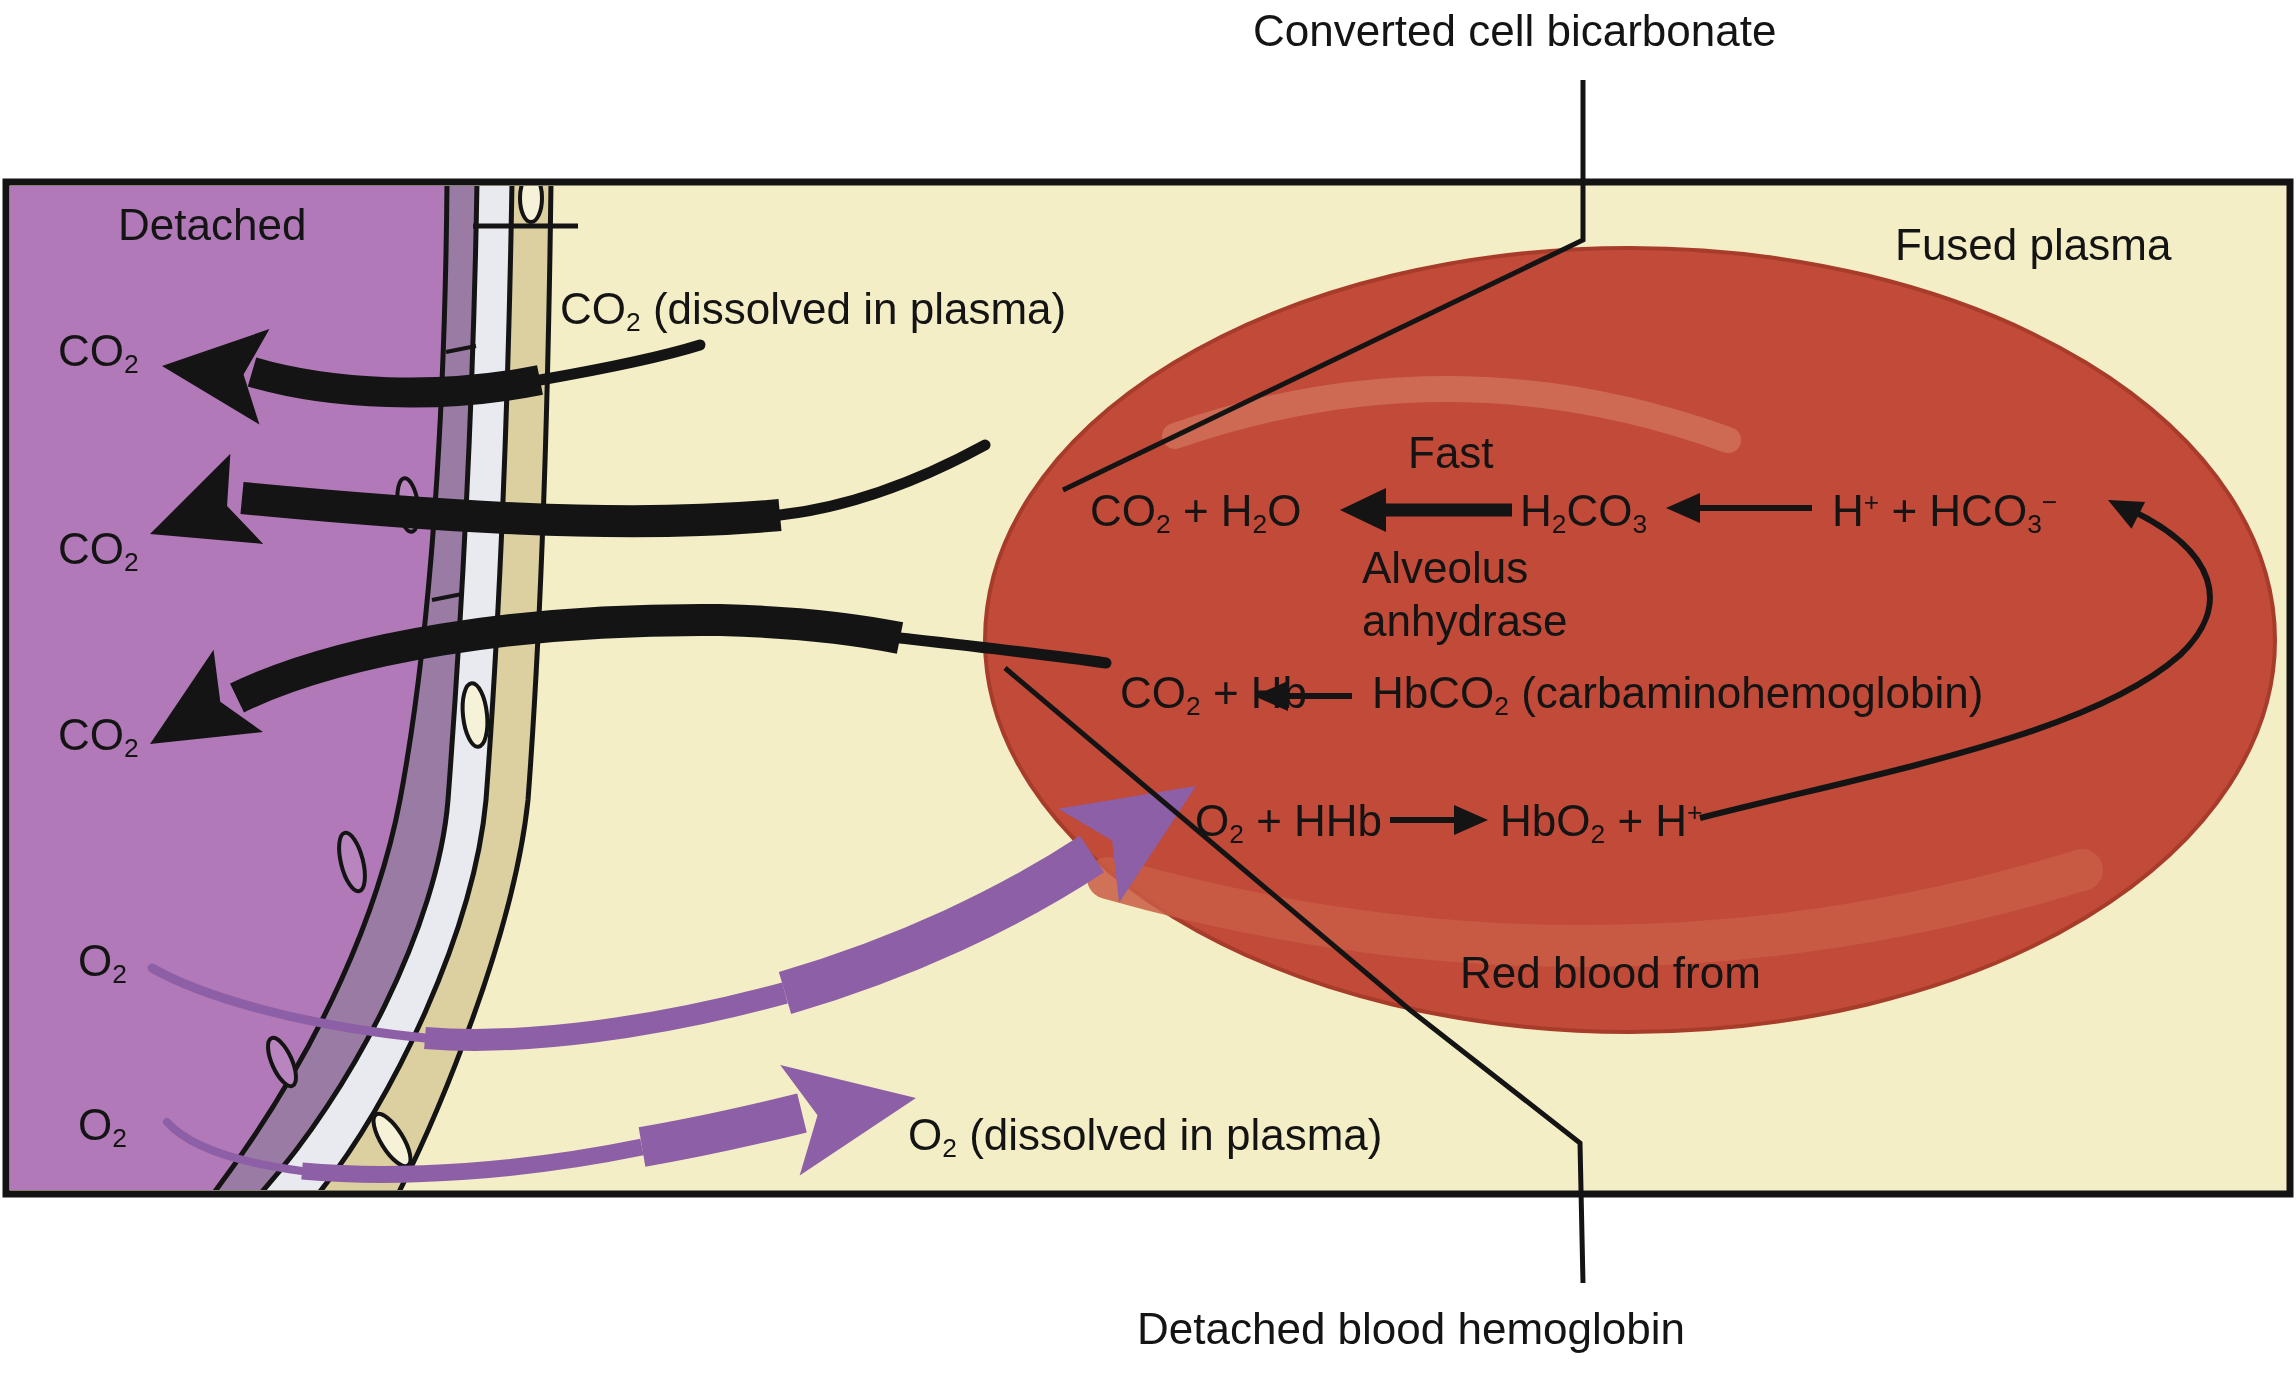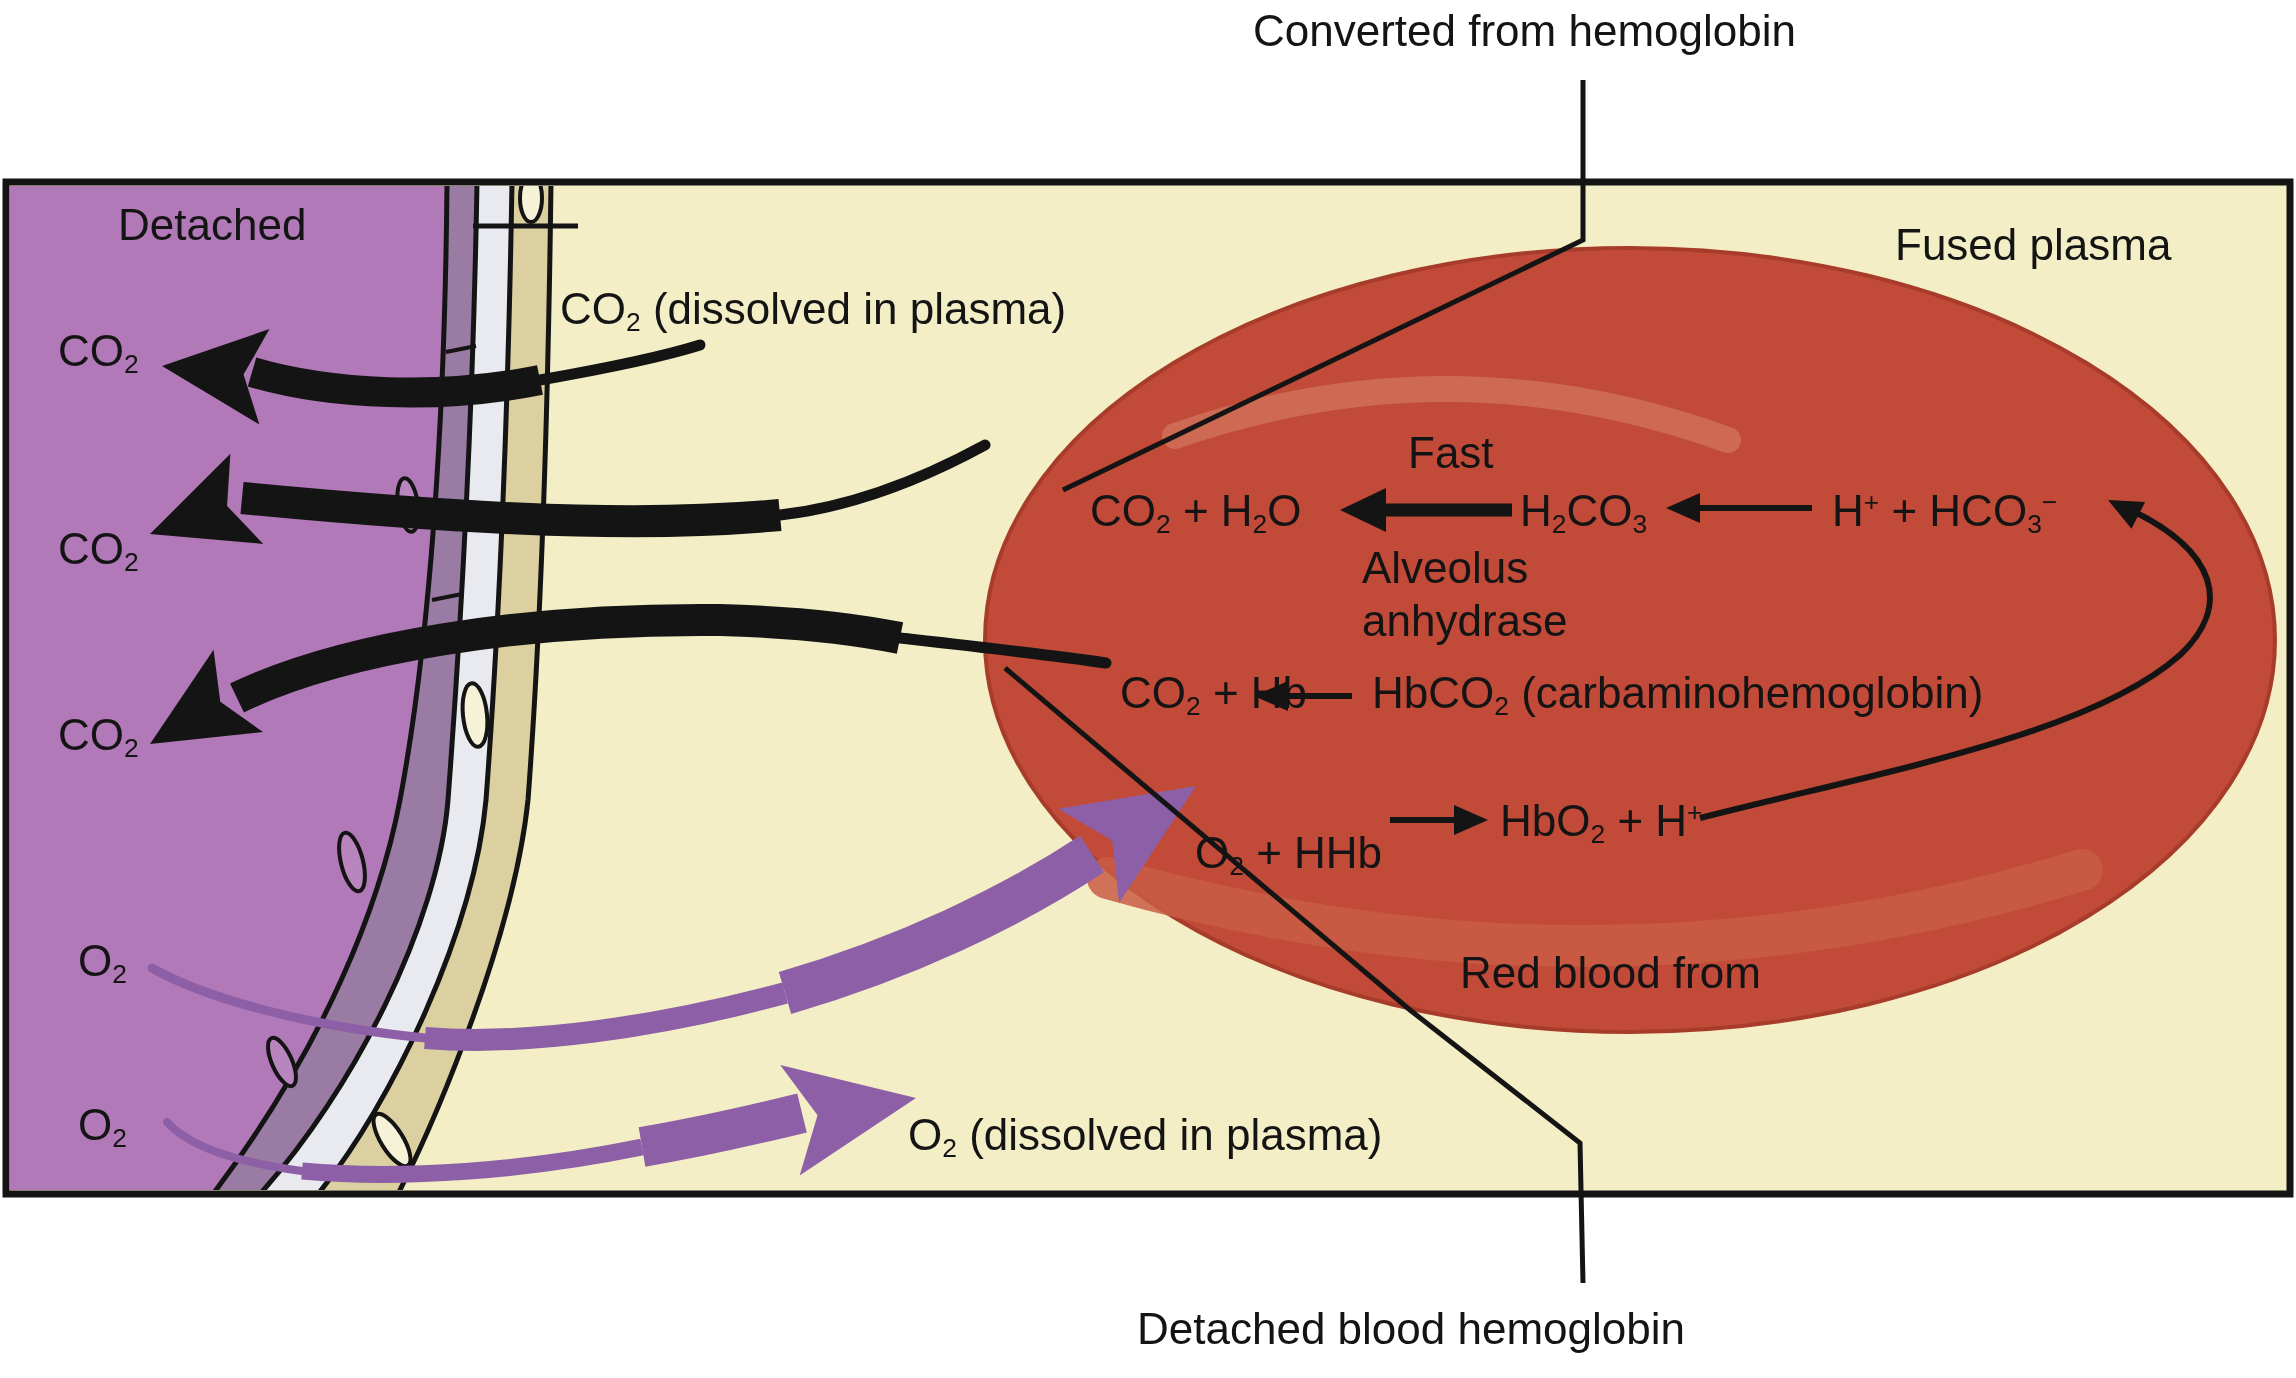--- a/index.html
+++ b/index.html
@@ -104,21 +104,21 @@
       <path d="M1700,818 C1880,772 2090,735 2180,655 C2230,608 2222,550 2120,505" fill="none" stroke="#141414" stroke-width="6"></path>
       <polygon points="0,0 34,-15 34,15" transform="translate(2108,500) rotate(27)" fill="#141414"></polygon>
     </g>
   </g>
 
   <path d="M473,226 L578,226" stroke="#141414" stroke-width="5" fill="none"></path>
   <path d="M1583,80 L1583,240 L1063,490" stroke="#141414" stroke-width="5" fill="none"></path>
   <path d="M1005,668 L1410,1010 L1580,1143 L1583,1283" stroke="#141414" stroke-width="5" fill="none"></path>
 </svg>
 
-<div class="lbl" style="left:1253px;top:6px">Converted from hemoglobin</div>
+<div class="lbl" style="left:1253px;top:6px">Converted cell bicarbonate</div>
 <div class="lbl" style="left:1137px;top:1304px">Detached blood hemoglobin</div>
 
 <div class="lbl" style="left:118px;top:200px">Detached</div>
 <div class="lbl" style="left:1895px;top:220px">Fused plasma</div>
 <div class="lbl" style="left:1460px;top:948px">Red blood from</div>
 
 <div class="lbl" style="left:560px;top:284px">CO<sub>2</sub> (dissolved in plasma)</div>
 <div class="lbl" style="left:908px;top:1110px">O<sub>2</sub> (dissolved in plasma)</div>
 
 <div class="lbl" style="left:58px;top:326px">CO<sub>2</sub></div>
@@ -130,16 +130,16 @@
 <div class="lbl" style="left:1408px;top:428px">Fast</div>
 <div class="lbl" style="left:1090px;top:486px">CO<sub>2</sub> + H<sub>2</sub>O</div>
 <div class="lbl" style="left:1520px;top:486px">H<sub>2</sub>CO<sub>3</sub></div>
 <div class="lbl" style="left:1832px;top:486px">H<sup>+</sup> + HCO<sub>3</sub><sup>−</sup></div>
 <div class="lbl" style="left:1362px;top:543px">Alveolus</div>
 <div class="lbl" style="left:1362px;top:596px">anhydrase</div>
 
 <div class="lbl" style="left:1120px;top:668px">CO<sub>2</sub> + Hb</div>
 <div class="lbl" style="left:1372px;top:668px">HbCO<sub>2</sub> (carbaminohemoglobin)</div>
 
-<div class="lbl" style="left:1195px;top:828px">O<sub>2</sub> + HHb</div>
+<div class="lbl" style="left:1195px;top:796px">O<sub>2</sub> + HHb</div>
 <div class="lbl" style="left:1500px;top:796px">HbO<sub>2</sub> + H<sup>+</sup></div>
 
 </div>
 
 </body></html>

